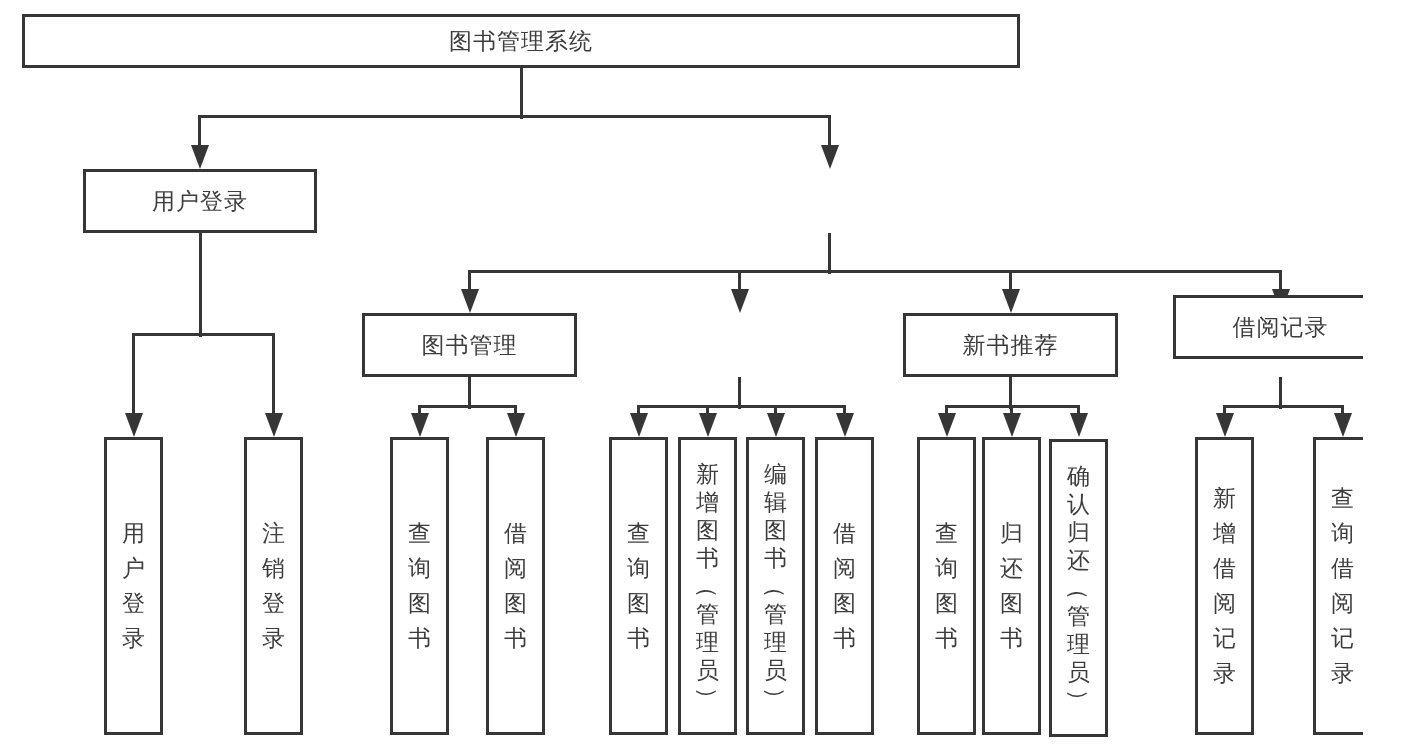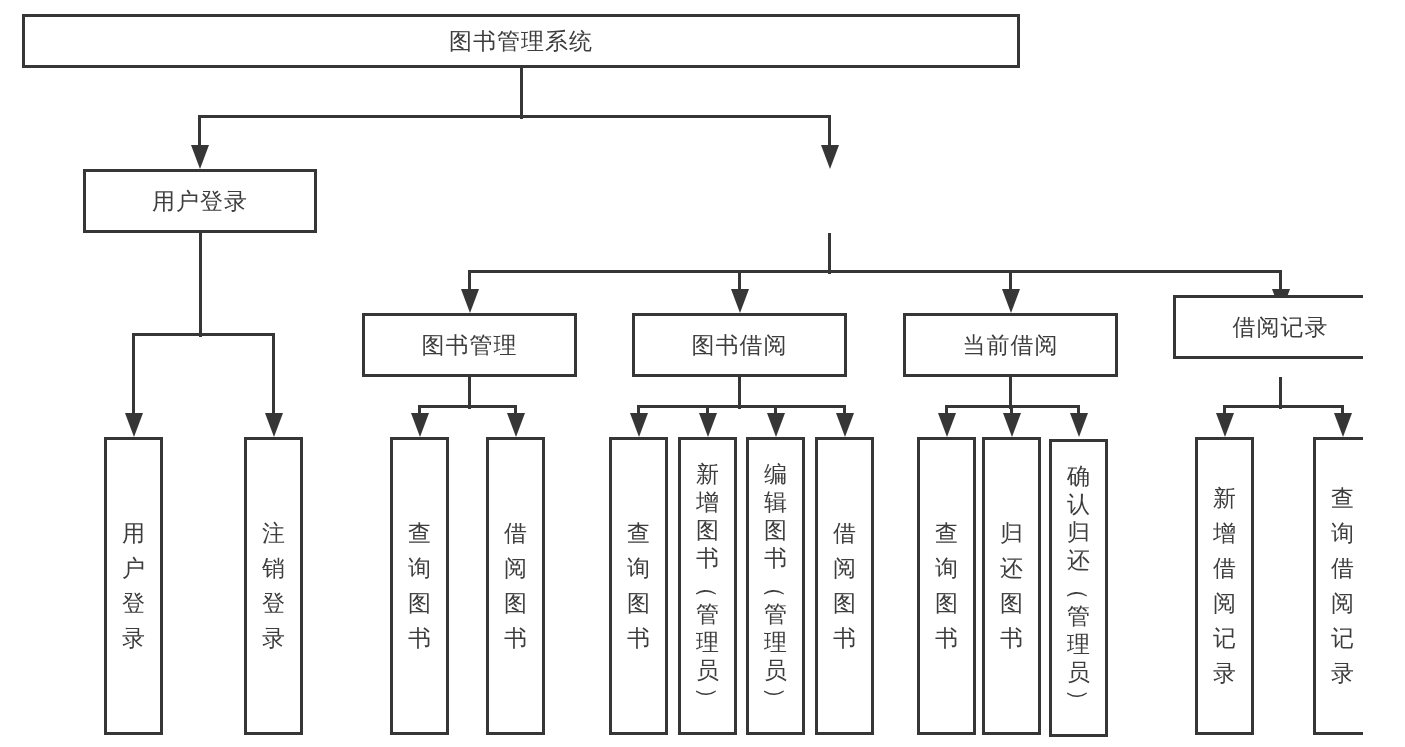--- a/index.html
+++ b/index.html
@@ -83,25 +83,22 @@
     <span class="lbl">图书管理系统</span>
   </div>
 
   <div class="box hbox" style="left:83px;top:169px;width:234px;height:64px">
     <span class="lbl">用户登录</span>
   </div>
 
   <div class="box hbox" style="left:362px;top:313px;width:215px;height:64px">
     <span class="lbl">图书管理</span>
   </div>
-  <div class="box hbox" style="left:632px;top:313px;width:215px;height:64px">
-    <span class="lbl">图书借阅</span>
-  </div>
   <div class="box hbox" style="left:903px;top:313px;width:215px;height:64px">
-    <span class="lbl">当前借阅</span>
+    <span class="lbl">新书推荐</span>
   </div>
   <div class="box hbox" style="left:1173px;top:295px;width:215px;height:64px">
     <span class="lbl">借阅记录</span>
   </div>
 
   <div class="box vbox" style="left:104px;top:437px">
     <span class="vlabel" style="gap: 12px;">
         <span>用</span>
         <span>户</span>
         <span>登</span>

